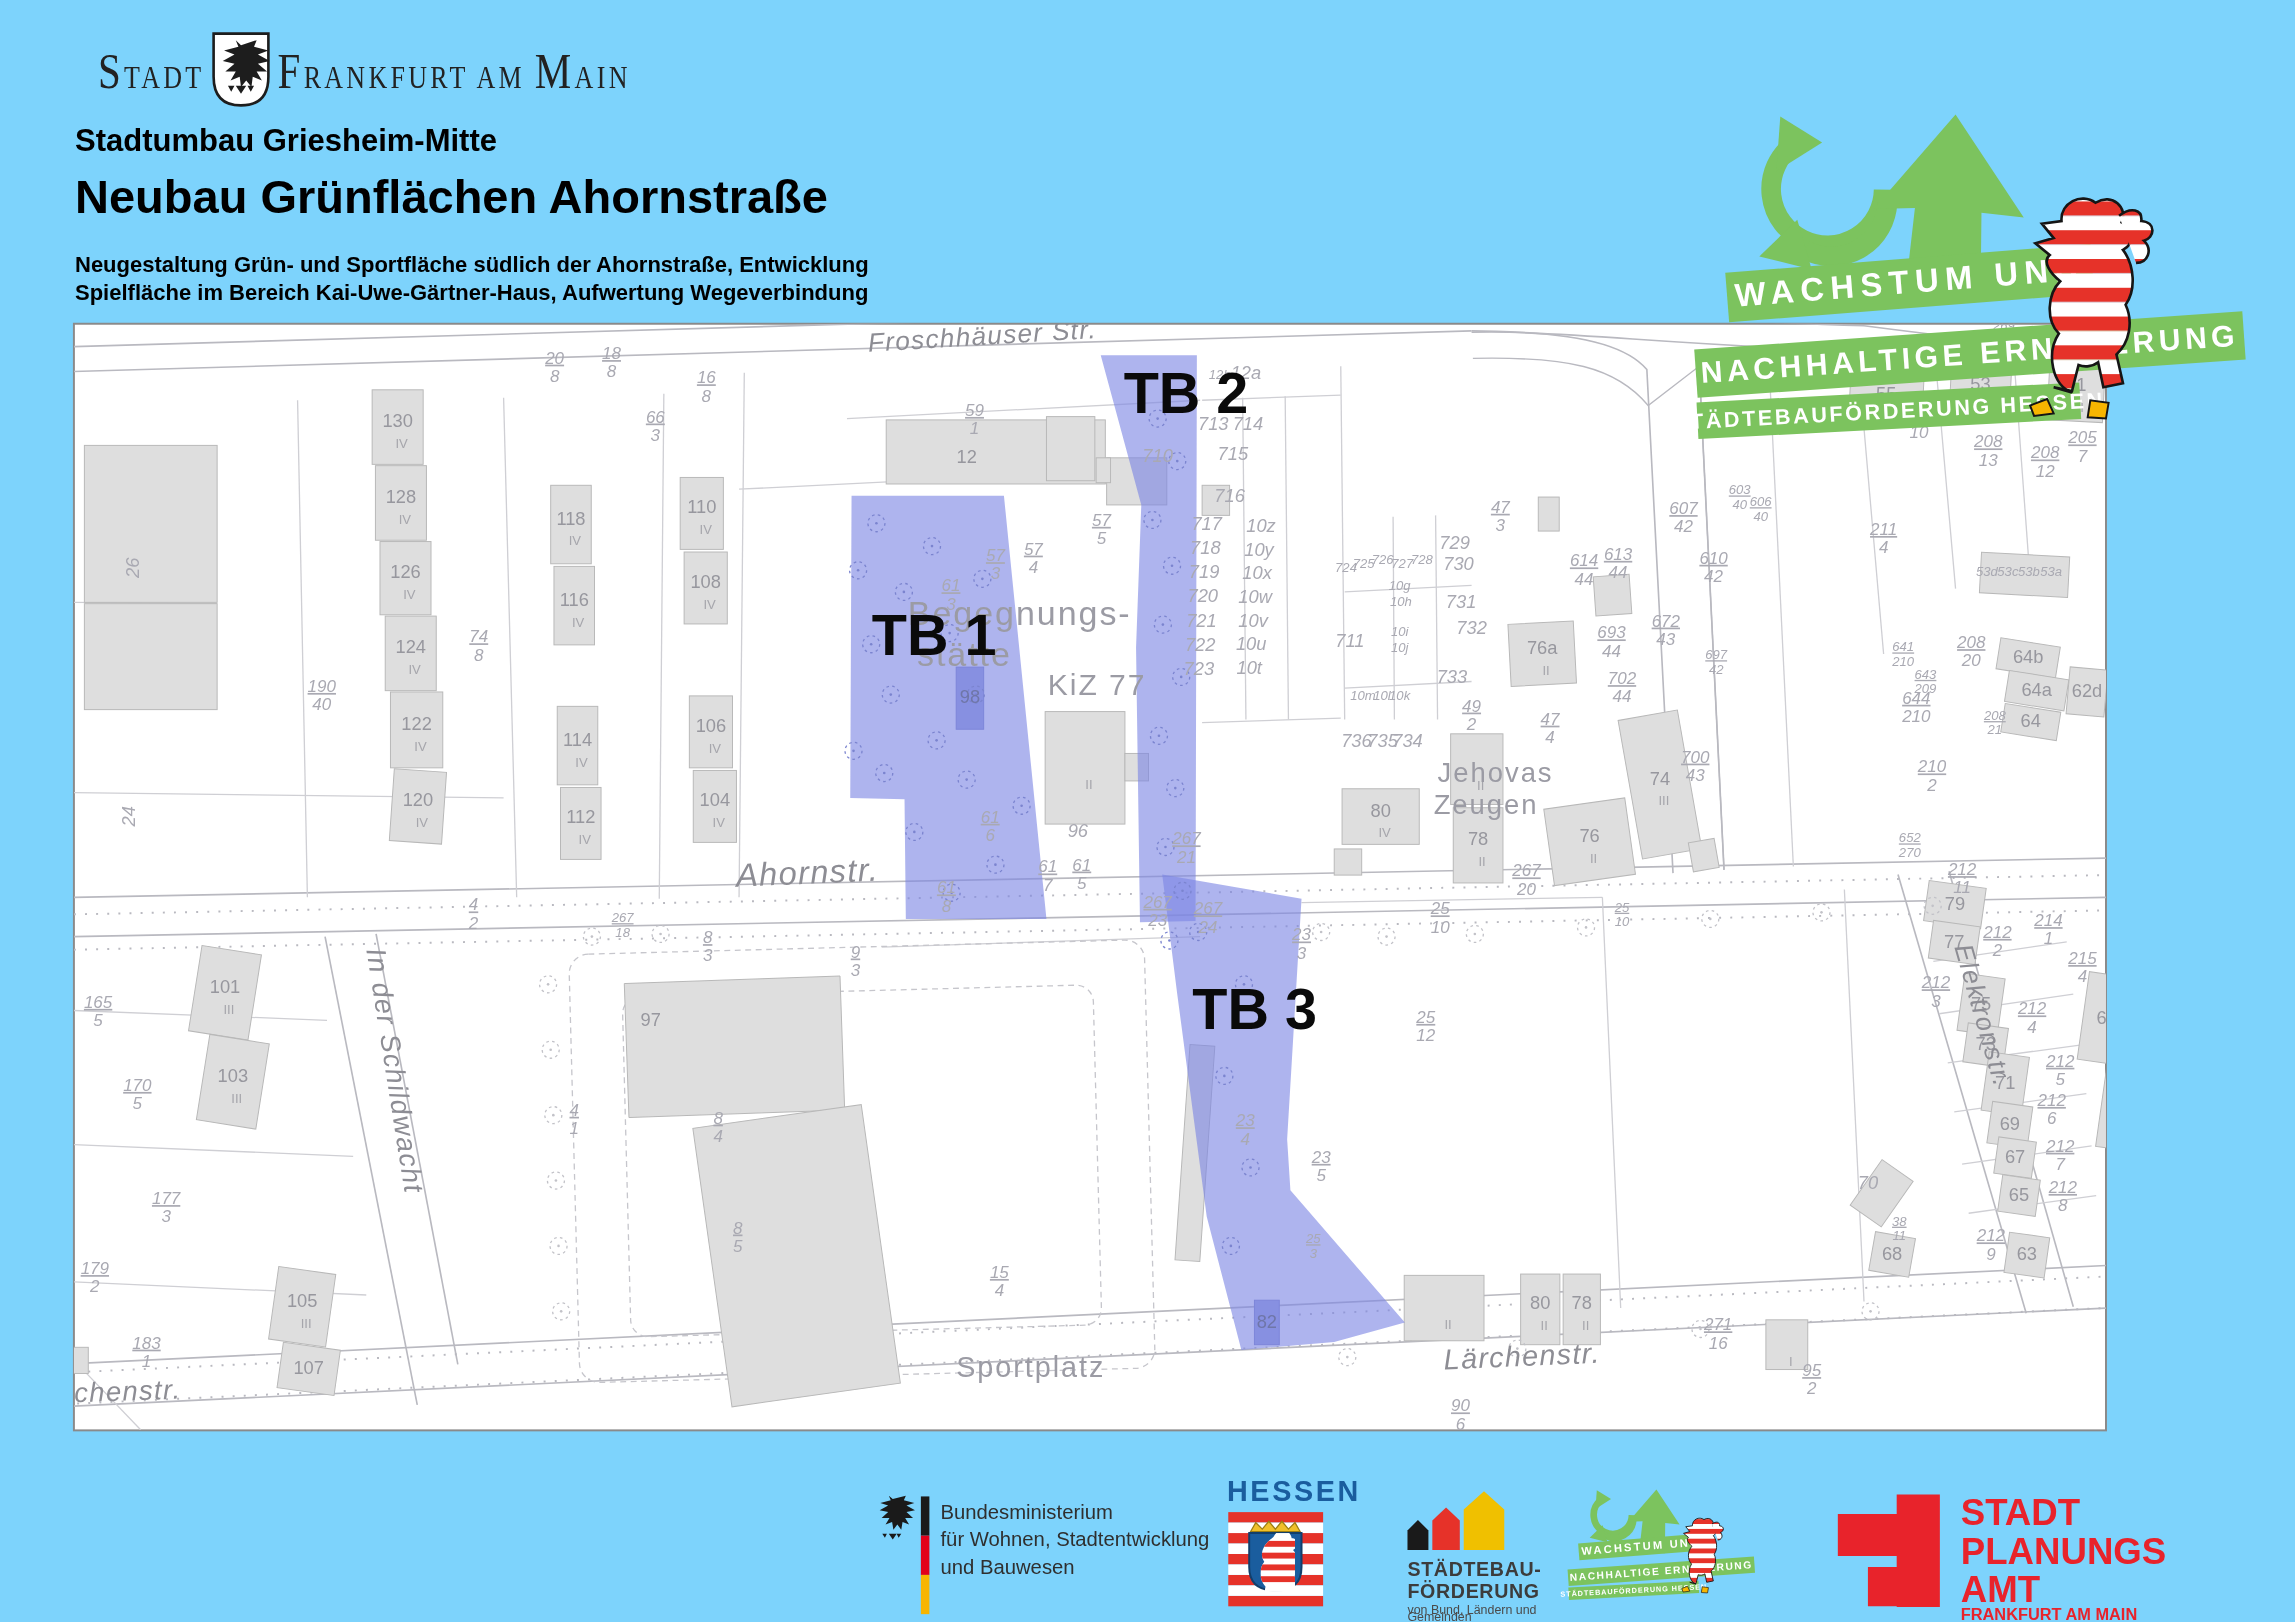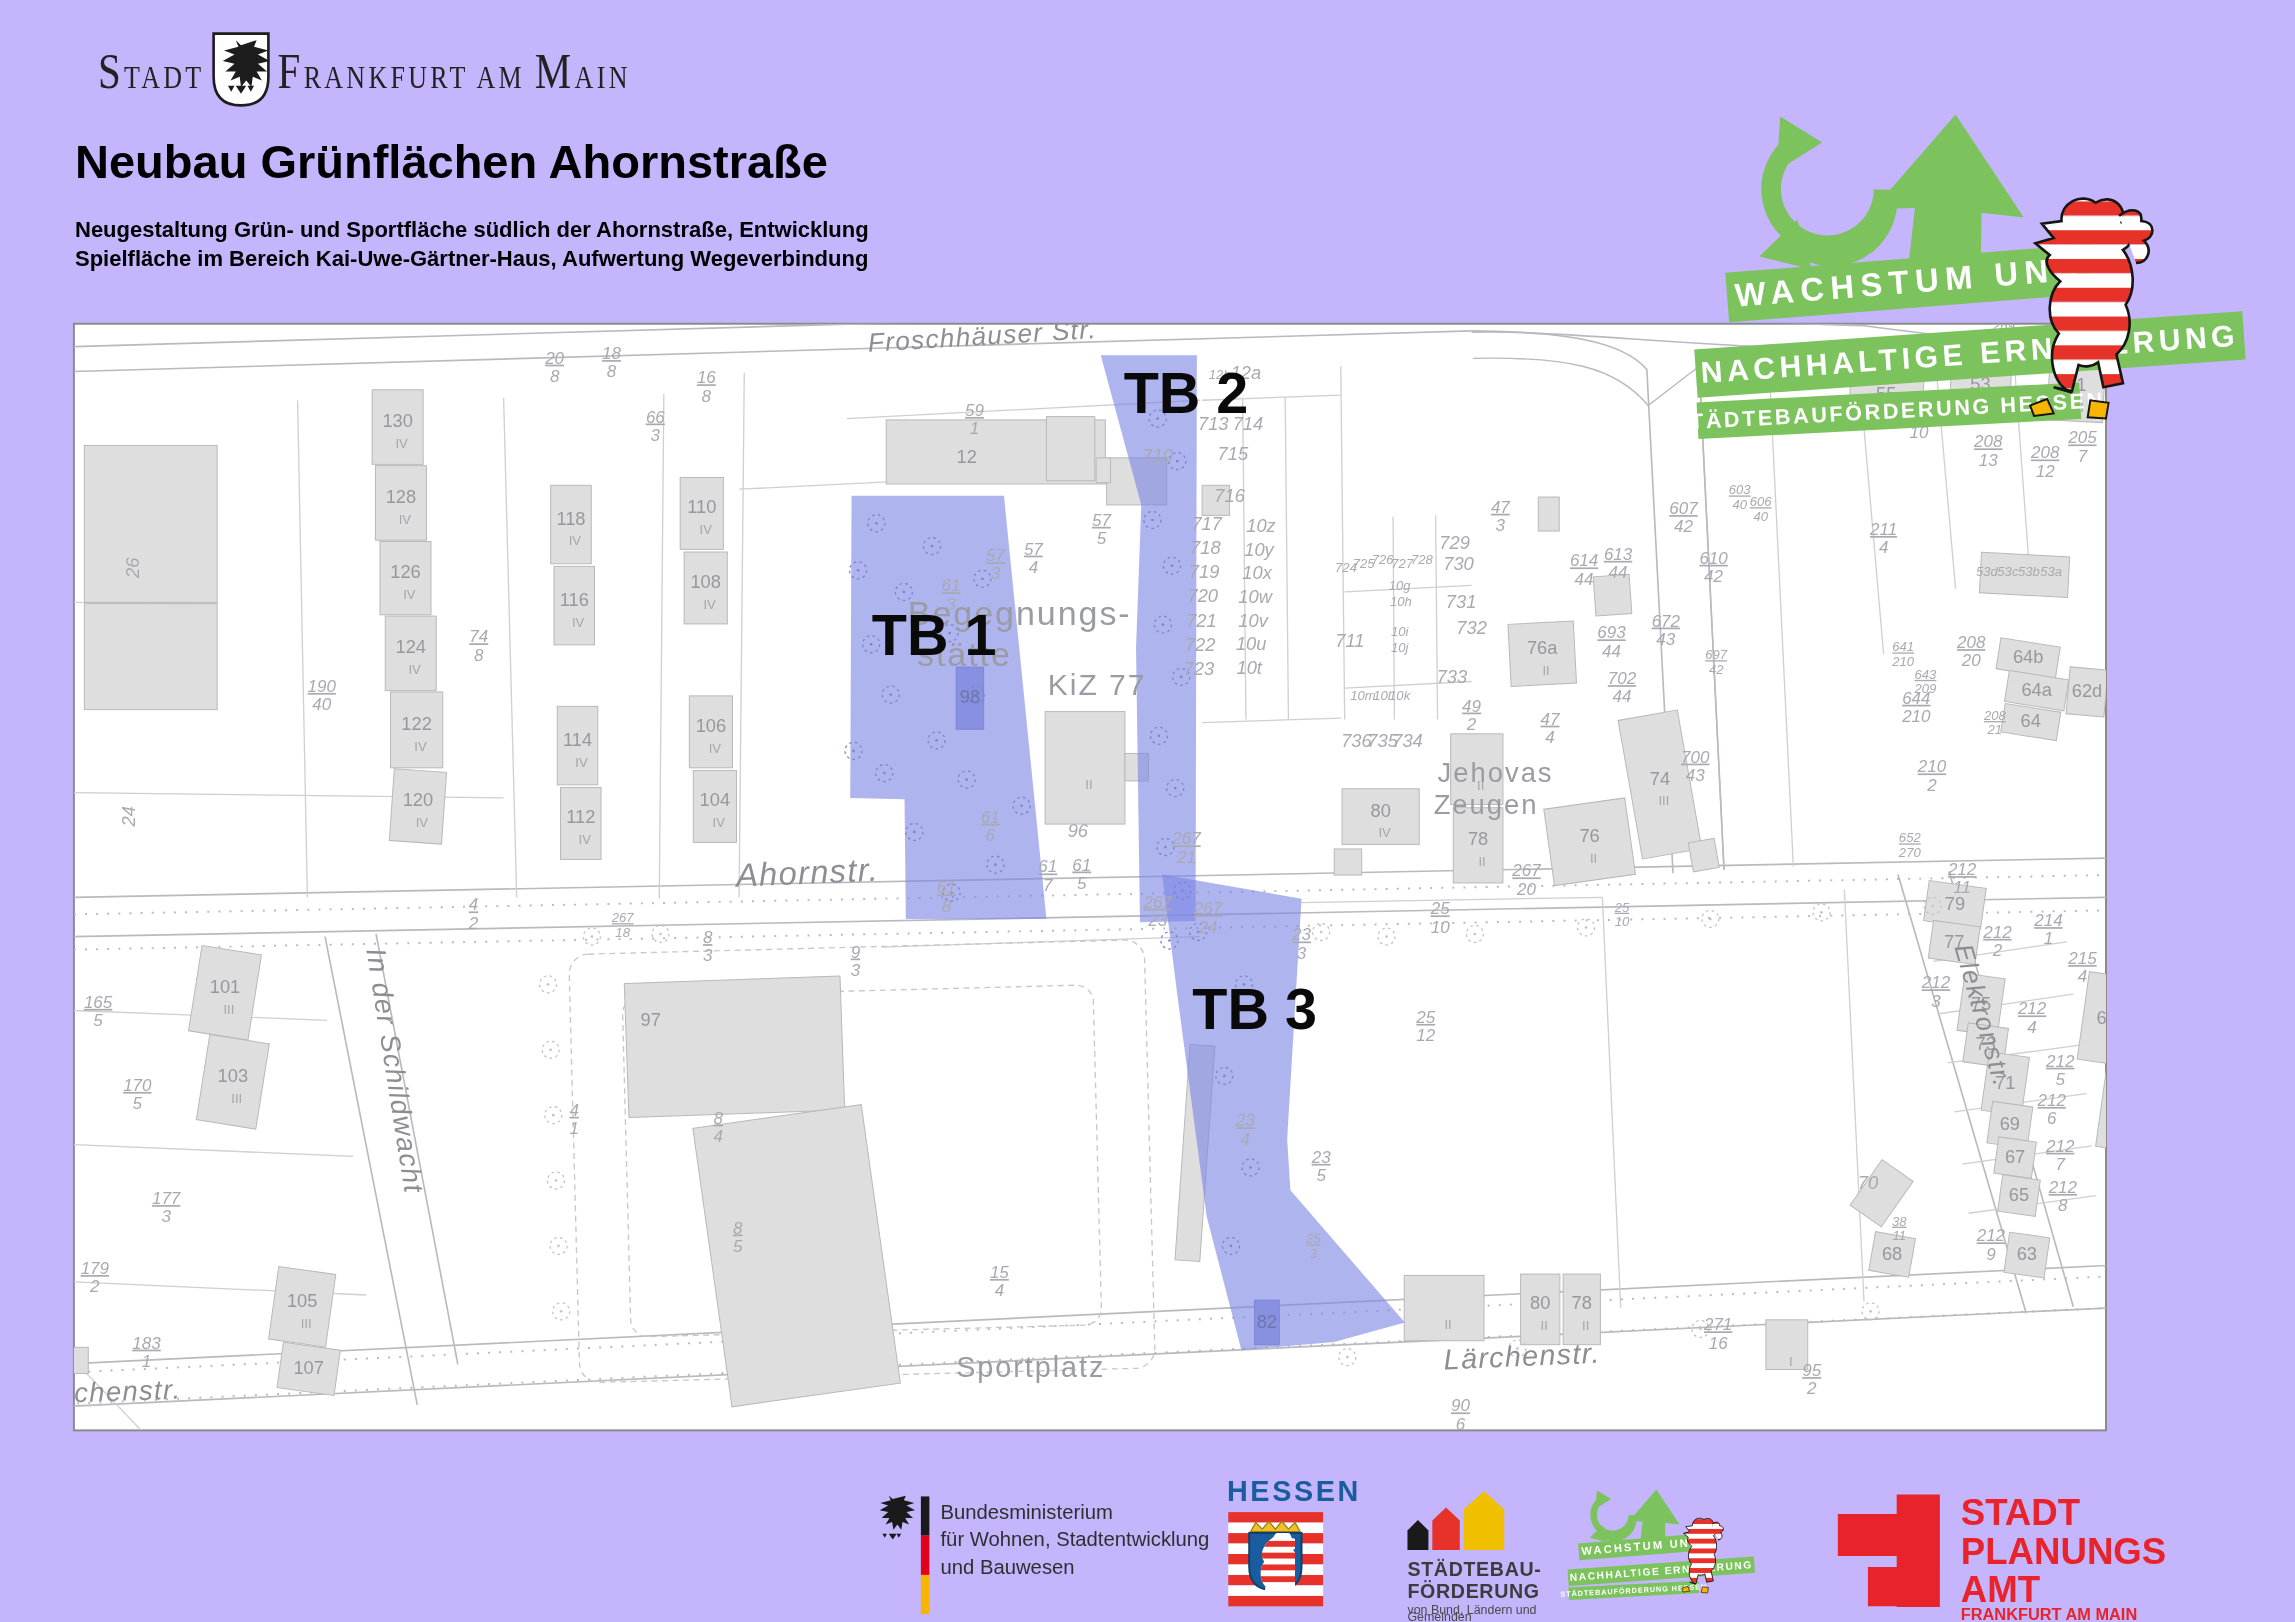--- a/index.html
+++ b/index.html
@@ -1,16 +1,16 @@
 <!DOCTYPE html>
 <html style="font-size:10.5px"><head>
 <meta charset="utf-8">
 <style>
   html,body{margin:0;padding:0;background:#fff;}
-  .page{position:relative;width:2295px;height:1622px;background:#c4b5fd;overflow:hidden;
+  .page{position:relative;width:2295px;height:1622px;background:#7dd3fc;overflow:hidden;
         font-family:"Liberation Sans",sans-serif;}
   .hdr{position:absolute;left:98px;top:31px;color:#1d1d1d;}
   .citylogo{display:flex;align-items:center;gap:6.5px;font-family:"Liberation Serif",serif;color:#222;}
   .citylogo .w{font-size:26px;letter-spacing:3.3px;transform:scaleY(1.25);display:inline-block;}
   .citylogo .big{font-size:41px;}
   .titleblock{position:absolute;left:75px;top:124px;color:#000;}
   .t1{font-size:31px;font-weight:bold;line-height:1.12;}
   .t2{font-size:47px;font-weight:bold;line-height:1.05;margin-top:13px;}
   .sub{font-size:22px;font-weight:bold;line-height:1.28;margin-top:30px;}
   svg text{font-family:"Liberation Sans",sans-serif;}
@@ -27,20 +27,21 @@
       <svg width="60" height="77" viewBox="0 0 92 118">
         <path d="M4,4 h84 v66 q0,44 -42,44 q-42,0 -42,-44 z" fill="#fff" stroke="#1d1d1d" stroke-width="4"></path>
         <path d="M46,22 l-8,-8 4,10 -22,6 16,6 -18,10 18,4 -14,12 16,0 -8,14 14,-6 2,16 8,-10 8,10 2,-16 14,6 -8,-14 16,0 -14,-12 18,-4 -18,-10 16,-6 -22,-6 4,-10 z" fill="#1d1d1d"></path>
         <path d="M38,84 h16 l-8,12 z M26,84 h10 l-5,9 z M56,84 h10 l-5,9 z" fill="#1d1d1d"></path>
       </svg>
       <span class="w"><span class="big">F</span>RANKFURT AM <span class="big">M</span>AIN</span>
     </div>
   </div>
 
   <div class="titleblock">
+    <div class="t1">Stadtumbau Griesheim-Mitte</div>
     <div class="t2">Neubau Grünflächen Ahornstraße</div>
     <div class="sub">
       <div>Neugestaltung Grün- und Sportfläche südlich der Ahornstraße, Entwicklung</div>
       <div>Spielfläche im Bereich Kai-Uwe-Gärtner-Haus, Aufwertung Wegeverbindung</div>
     </div>
   </div>
 
   <svg id="sheet" width="2295" height="1622" viewBox="0 0 3509 2480" style="position:absolute;left:0;top:0">
     <defs>
       <clipPath id="mapclip">

